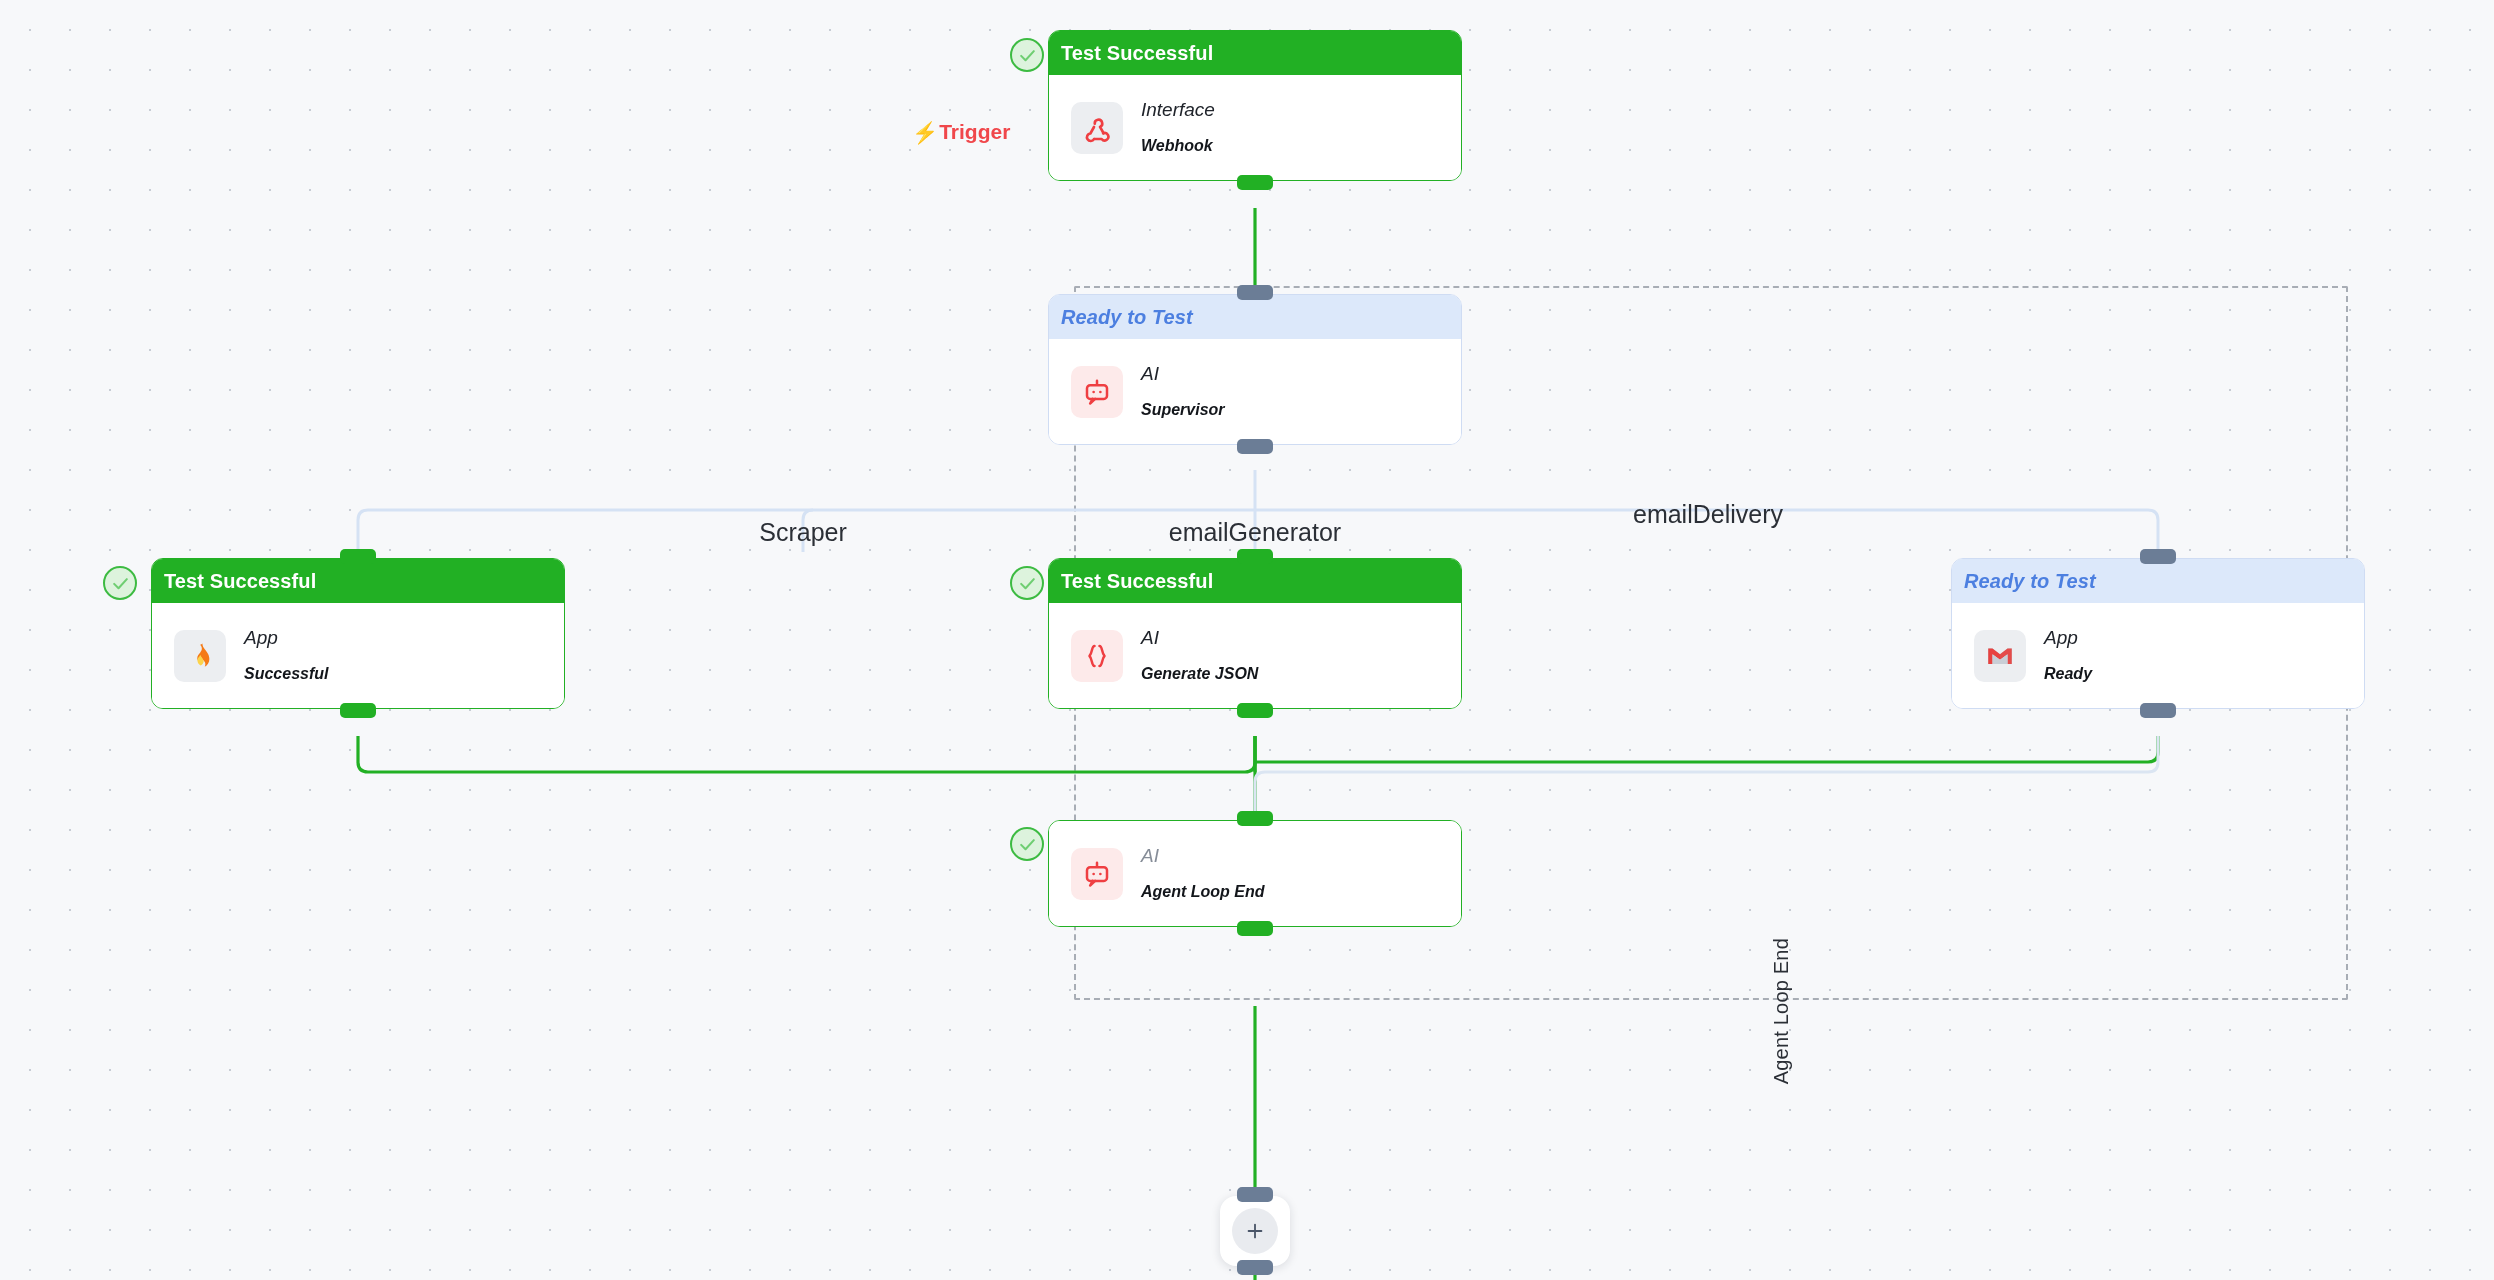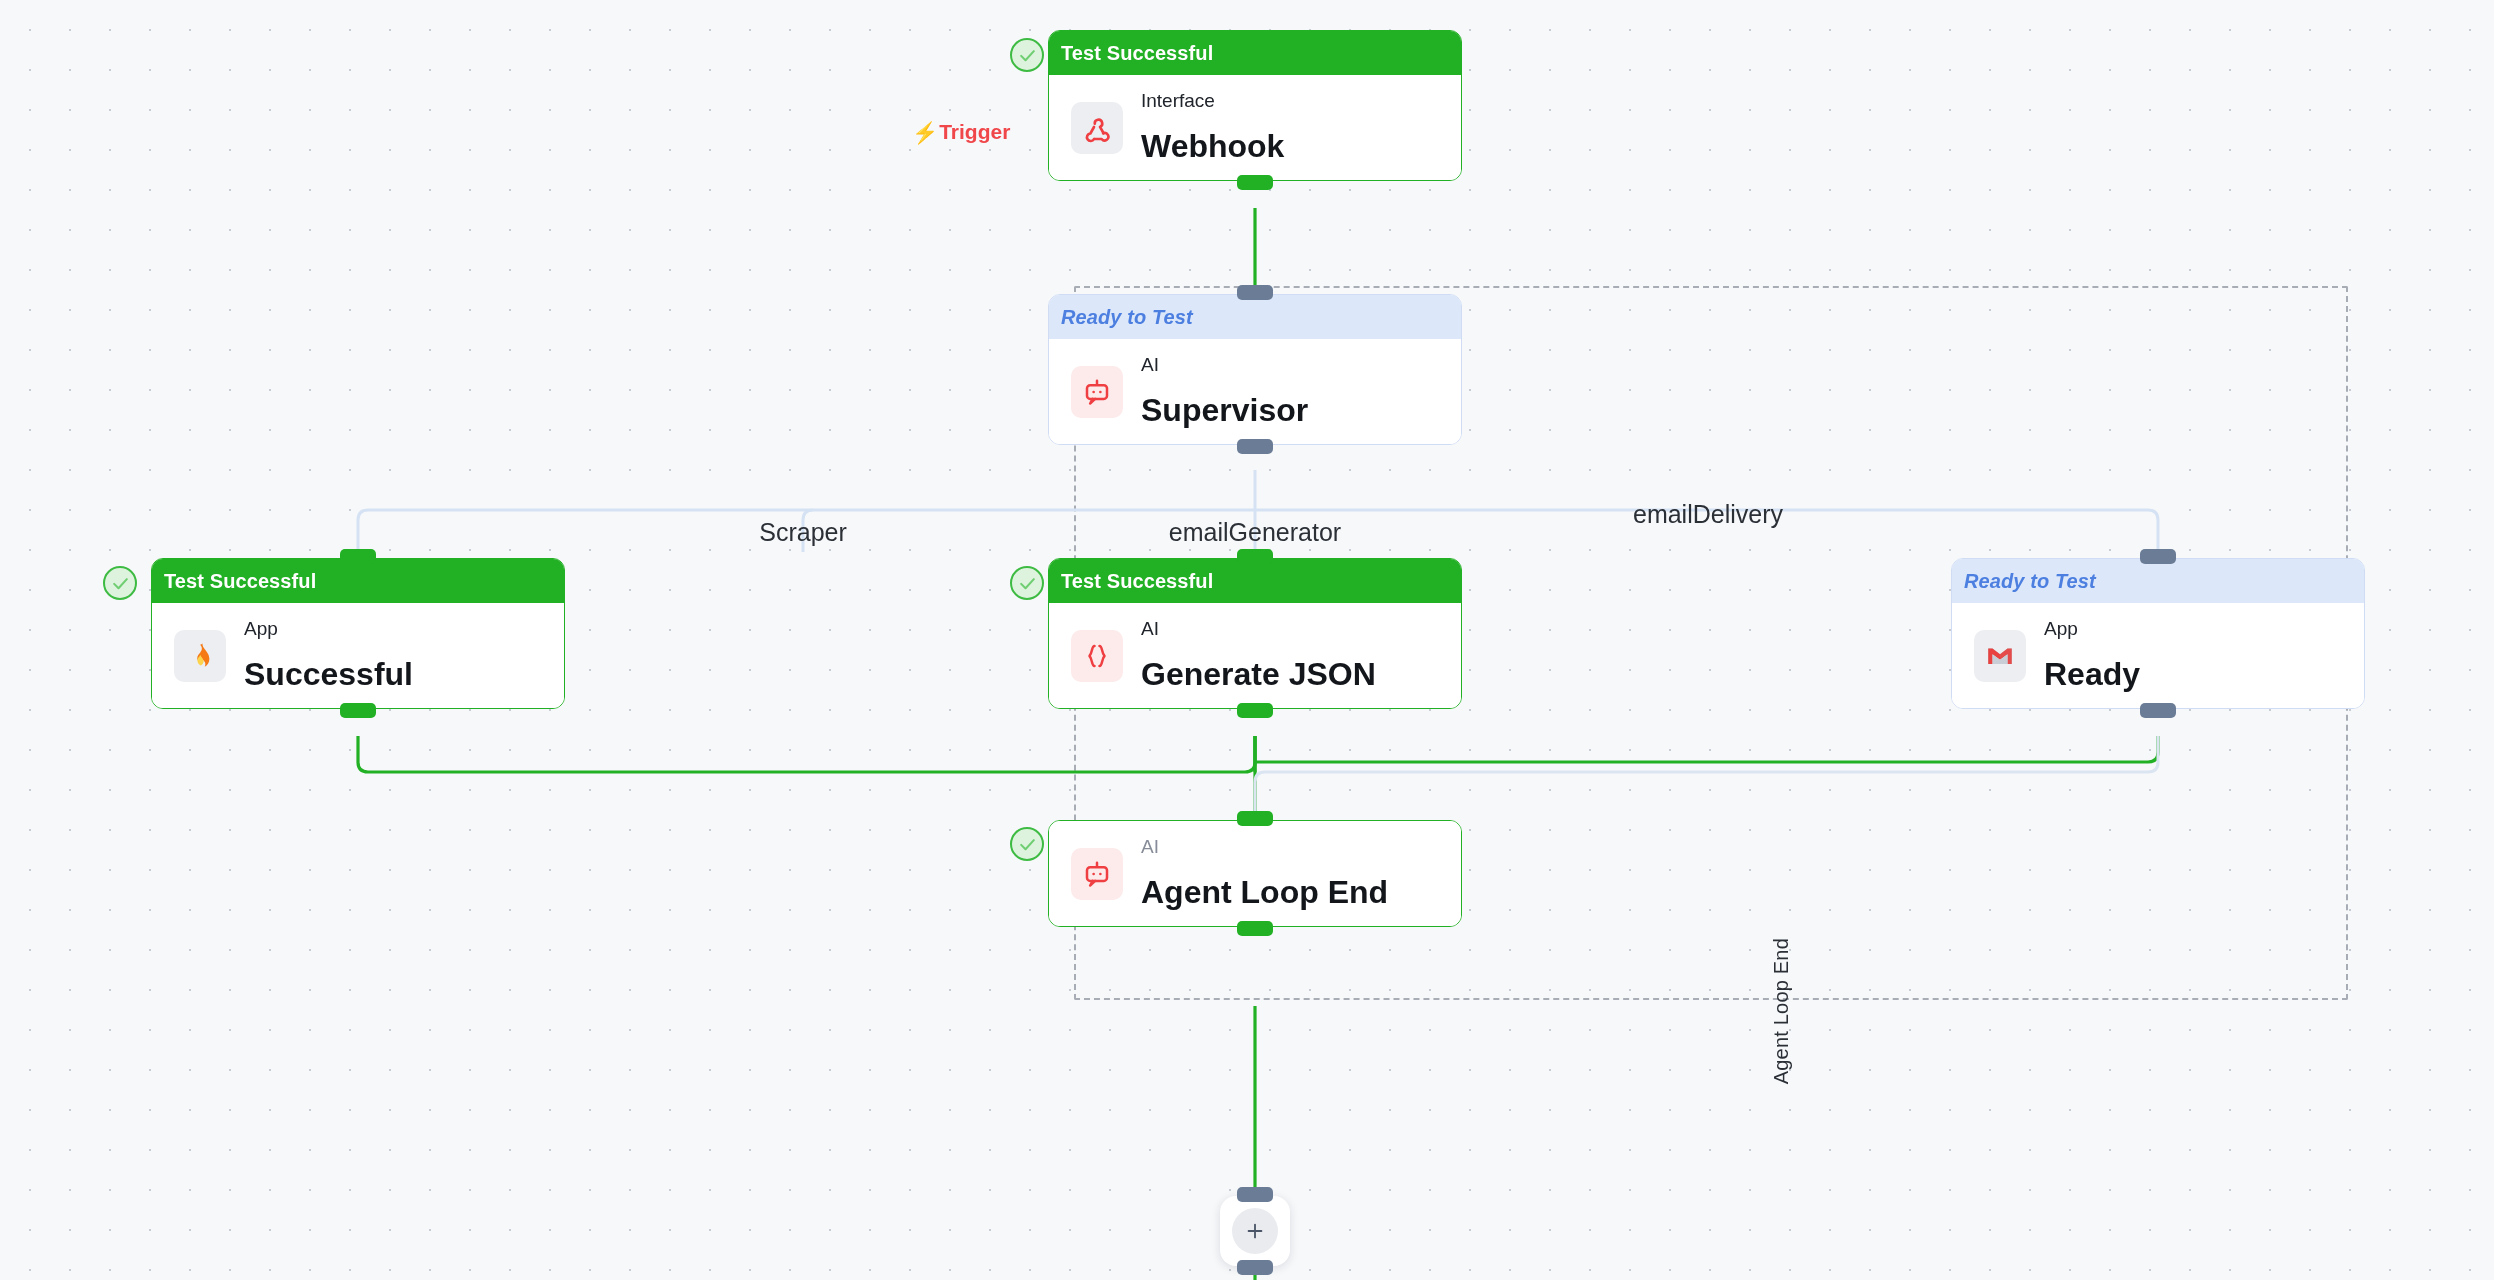--- a/index.html
+++ b/index.html
@@ -73,24 +73,24 @@
   }
   .node-icon {
     width: 52px; height: 52px;
     border-radius: 10px;
     display: flex; align-items: center; justify-content: center;
     flex: 0 0 auto;
     position: relative;
   }
   .node-icon.grey { background: #eceef1; }
   .node-icon.pink { background: #fdeaea; }
-  .node-meta { display: flex; flex-direction: column; gap: 16px; min-width: 0; }
+  .node-meta { display: flex; flex-direction: column; gap: 16px; min-width: 0; font-style: italic; }
   .node-kind { font-size: 19px; color: #20242b; line-height: 1.15; }
   .node-kind.muted { color: #868d98; }
-  .node-title { font-size: 32px; font-weight: bold; color: #13161b; line-height: 1.15; }
+  .node-title { font-size: 16px; font-weight: bold; color: #13161b; line-height: 1.15; }
 
   
   .handle {
     position: absolute;
     width: 36px; height: 15px;
     border-radius: 5px;
     left: 50%;
     transform: translateX(-50%);
   }
   .handle.top { top: -9px; }

